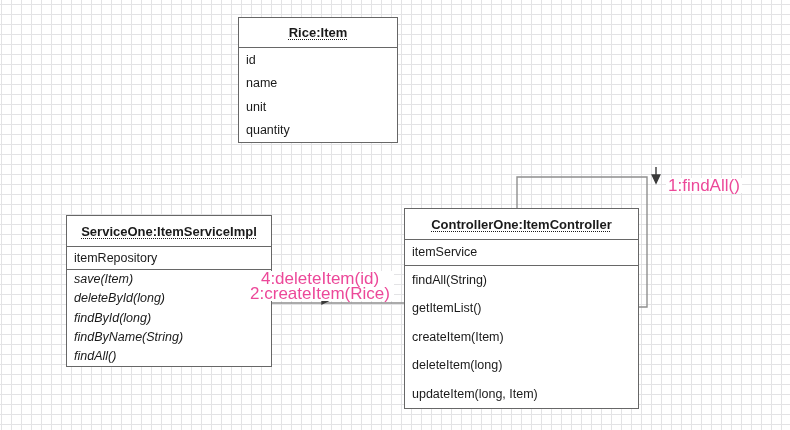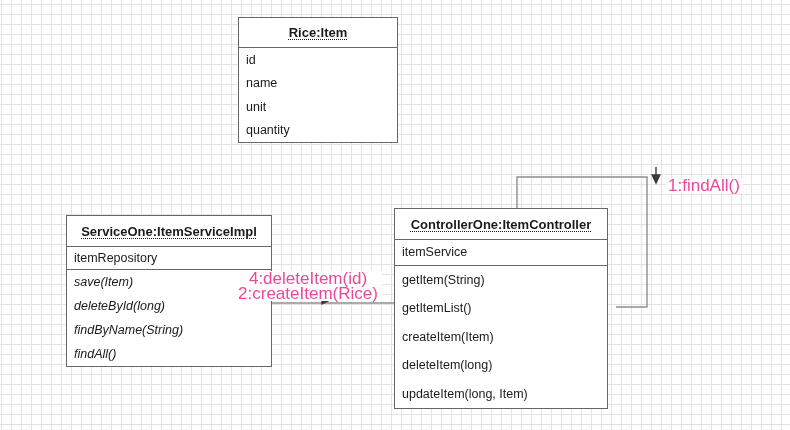--- a/index.html
+++ b/index.html
@@ -38,21 +38,21 @@
     flex:1;display:flex;align-items:center;
     font-size:12.5px;padding-left:7px;white-space:nowrap;
   }
   #edge-layer{position:absolute;inset:0;pointer-events:none;}
   .edge-line{fill:none;stroke:#8f8f8f;stroke-width:1.4;}
   .dir-arrow{stroke:#3a3a3a;stroke-width:1.4;fill:#3a3a3a;}
   .edge-label{
     position:absolute;background:#ffffff;color:#ec4899;
     font-size:17px;line-height:15px;padding:0 2px;margin-top:16px;
   }
-  #call-label{left:234px;top:255px;width:144px;text-align:center;}
+  #call-label{left:246px;top:255px;width:144px;text-align:center;}
   #loop-label{left:666px;top:162px;text-align:left;}
 </style>
 </head>
 <body>
 
 <div id="canvas">
 
   <svg id="edge-layer" width="790" height="430" viewBox="0 0 790 430">
     <path class="edge-line" d="M228 303 H414"></path>
     <path class="edge-line" d="M517 208 V177 H647 V307 H616"></path>
@@ -81,34 +81,35 @@
   <div class="uml-box" style="left:22px;top:215px;width:206px;height:152px;margin-left:44px;">
     <div class="uml-title" style="height:30px;">
       <span>ServiceOne:ItemServiceImpl</span>
     </div>
     <div class="uml-sec" style="flex:27 1 0;">
       <div class="uml-row">itemRepository</div>
     </div>
     <div class="uml-sec" style="flex:121 1 0;font-style:italic;">
       <div class="uml-row">save(Item)</div>
       <div class="uml-row">deleteById(long)</div>
+      <div class="uml-row">findById(long)</div>
       <div class="uml-row">findByName(String)</div>
       <div class="uml-row">findAll()</div>
     </div>
   </div>
 
-  <div class="uml-box" style="left:394px;top:208px;width:214px;height:201px;">
+  <div class="uml-box" style="left:404px;top:208px;width:235px;height:201px;">
     <div class="uml-title" style="height:30px;">
       <span>ControllerOne:ItemController</span>
     </div>
     <div class="uml-sec" style="flex:25 1 0;">
       <div class="uml-row">itemService</div>
     </div>
     <div class="uml-sec" style="flex:144 1 0;">
-      <div class="uml-row">getItem(String)</div>
+      <div class="uml-row">findAll(String)</div>
       <div class="uml-row">getItemList()</div>
       <div class="uml-row">createItem(Item)</div>
       <div class="uml-row">deleteItem(long)</div>
       <div class="uml-row">updateItem(long, Item)</div>
     </div>
   </div>
 
   <div class="edge-label" id="call-label">
     <div>4:deleteItem(id)</div>
     <div>2:createItem(Rice)</div>

